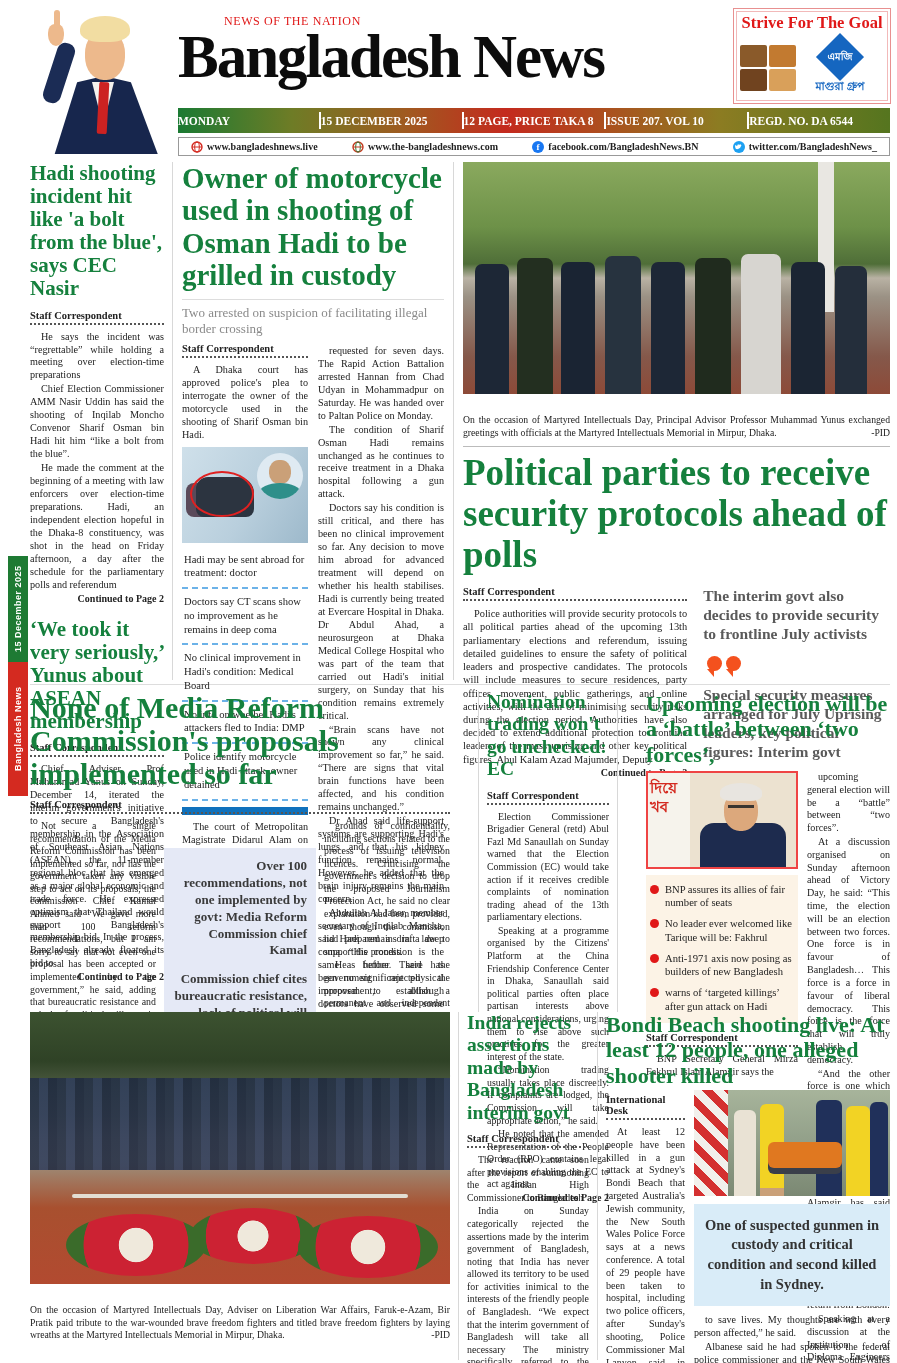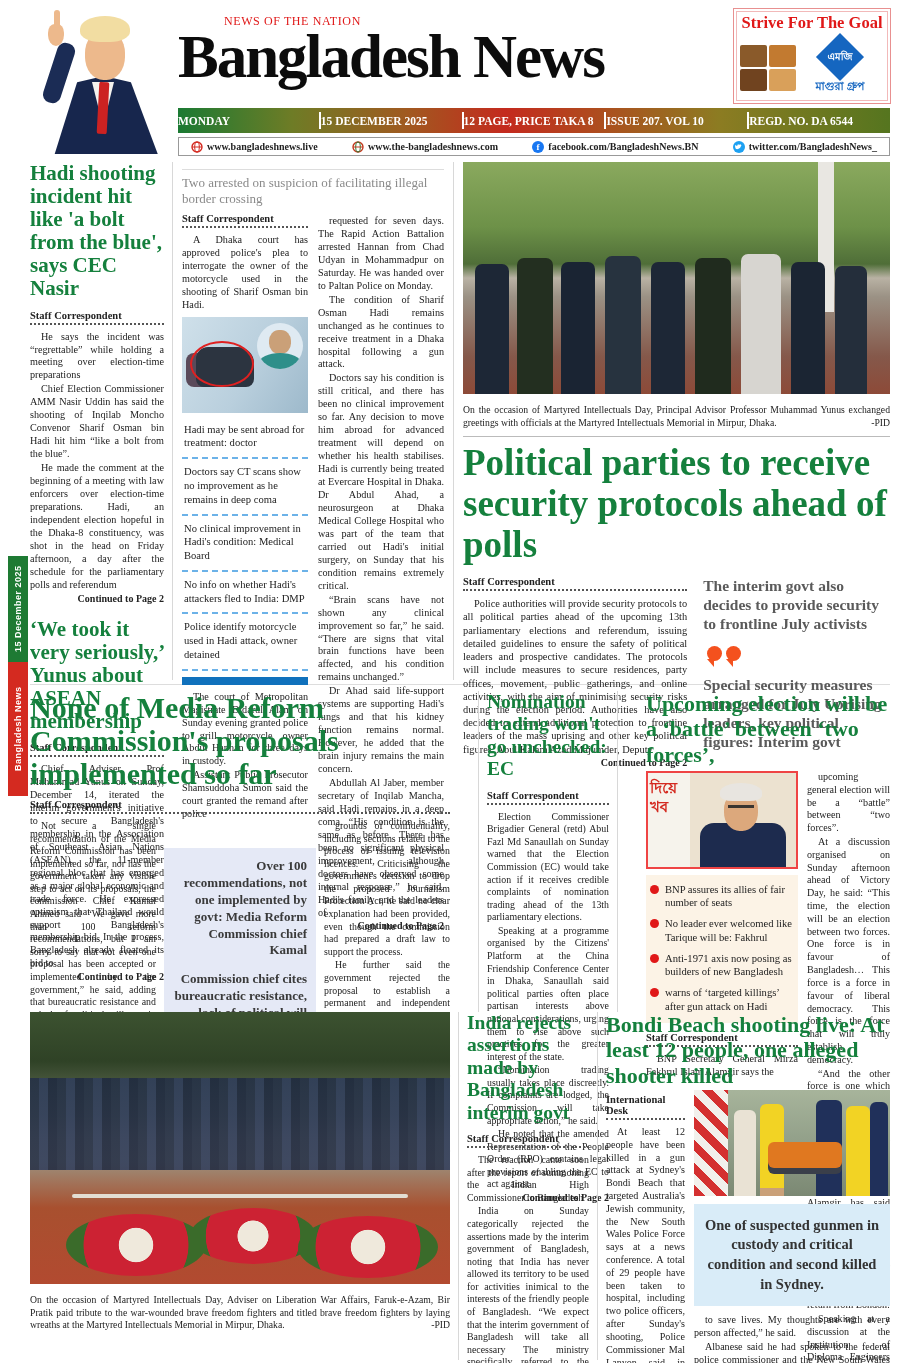--- a/index.html
+++ b/index.html
@@ -76,21 +76,21 @@
   .h-b   { font-size:29px; line-height:1.12; }
   .h-xl  { font-size:37px; line-height:1.1; }
   .h-md  { font-size:30px; line-height:1.1; }
   .h-col { font-size:19.5px; line-height:1.15; }
   .h-rt  { font-size:22px; line-height:1.15; }
   .subhead { color:#8a8a8a; font-size:13px; margin-top:7px; padding-top:5px; border-top:1px solid #ddd; }
   .byline { font-weight:bold; font-size:10.5px; border-bottom:2px dotted #555; padding-bottom:2px; margin:9px 0 6px; }
   .bt { font-size:10.2px; line-height:1.27; text-align:justify; }
   .bt p { margin-bottom:1px; text-indent:11px; }
   .cont { text-align:right; font-weight:bold; font-size:10px; margin-top:1px; }
-  .caption { font-size:9.7px; line-height:1.3; text-align:justify; margin-top:10px; }
+  .caption { font-size:9.7px; line-height:1.3; text-align:justify; margin-top:20px; }
   .credit { float:right; font-weight:normal; }
   .rule { border-top:1px solid #bbb; margin:7px 0 6px; }
 
   
   .mcols { display:flex; gap:10px; margin-top:2px; }
   .mcols > div { flex:1; }
   .cctv { height:96px; margin:5px 0 4px; position:relative; overflow:hidden;
           background:linear-gradient(120deg,#cfe0ea 0%,#b9cfdd 55%,#9db9cb 100%); }
   .cctv .bike { position:absolute; left:14px; top:30px; width:58px; height:40px; background:#2c3440; border-radius:12px 16px 8px 8px; }
   .cctv .bike2 { position:absolute; left:4px; top:36px; width:26px; height:34px; background:#5a4a5a; border-radius:8px; }
@@ -267,20 +267,21 @@
           <div class="byline">Staff Correspondent</div>
           <div class="bt">
             <p>Chief Adviser Prof Muhammad Yunus on Sunday, December 14, iterated the interim government's initiative to secure Bangladesh's membership in the Association of Southeast Asian Nations (ASEAN), the 11-member regional bloc that has emerged as a major global economic and trade force. He expressed optimism that Thailand would support Bangladesh's membership bid. In the process, Bangladesh already floated its bid to</p>
           </div>
           <div class="cont">Continued to Page 2</div>
         </article>
       </div>
 
       <div class="col-b">
         <article>
+          <h1 class="hl h-b">Owner of motorcycle used in shooting of Osman Hadi to be grilled in custody</h1>
           <div class="subhead">Two arrested on suspicion of facilitating illegal border crossing</div>
           <div class="mcols">
             <div>
               <div class="byline" style="margin-top:4px">Staff Correspondent</div>
               <div class="bt">
                   <p>A Dhaka court has approved police's plea to interrogate the owner of the motorcycle used in the shooting of Sharif Osman bin Hadi.</p>
                 </div>
               <div class="cctv">
                 <span class="bike2"></span>
                   <span class="bike"></span>

